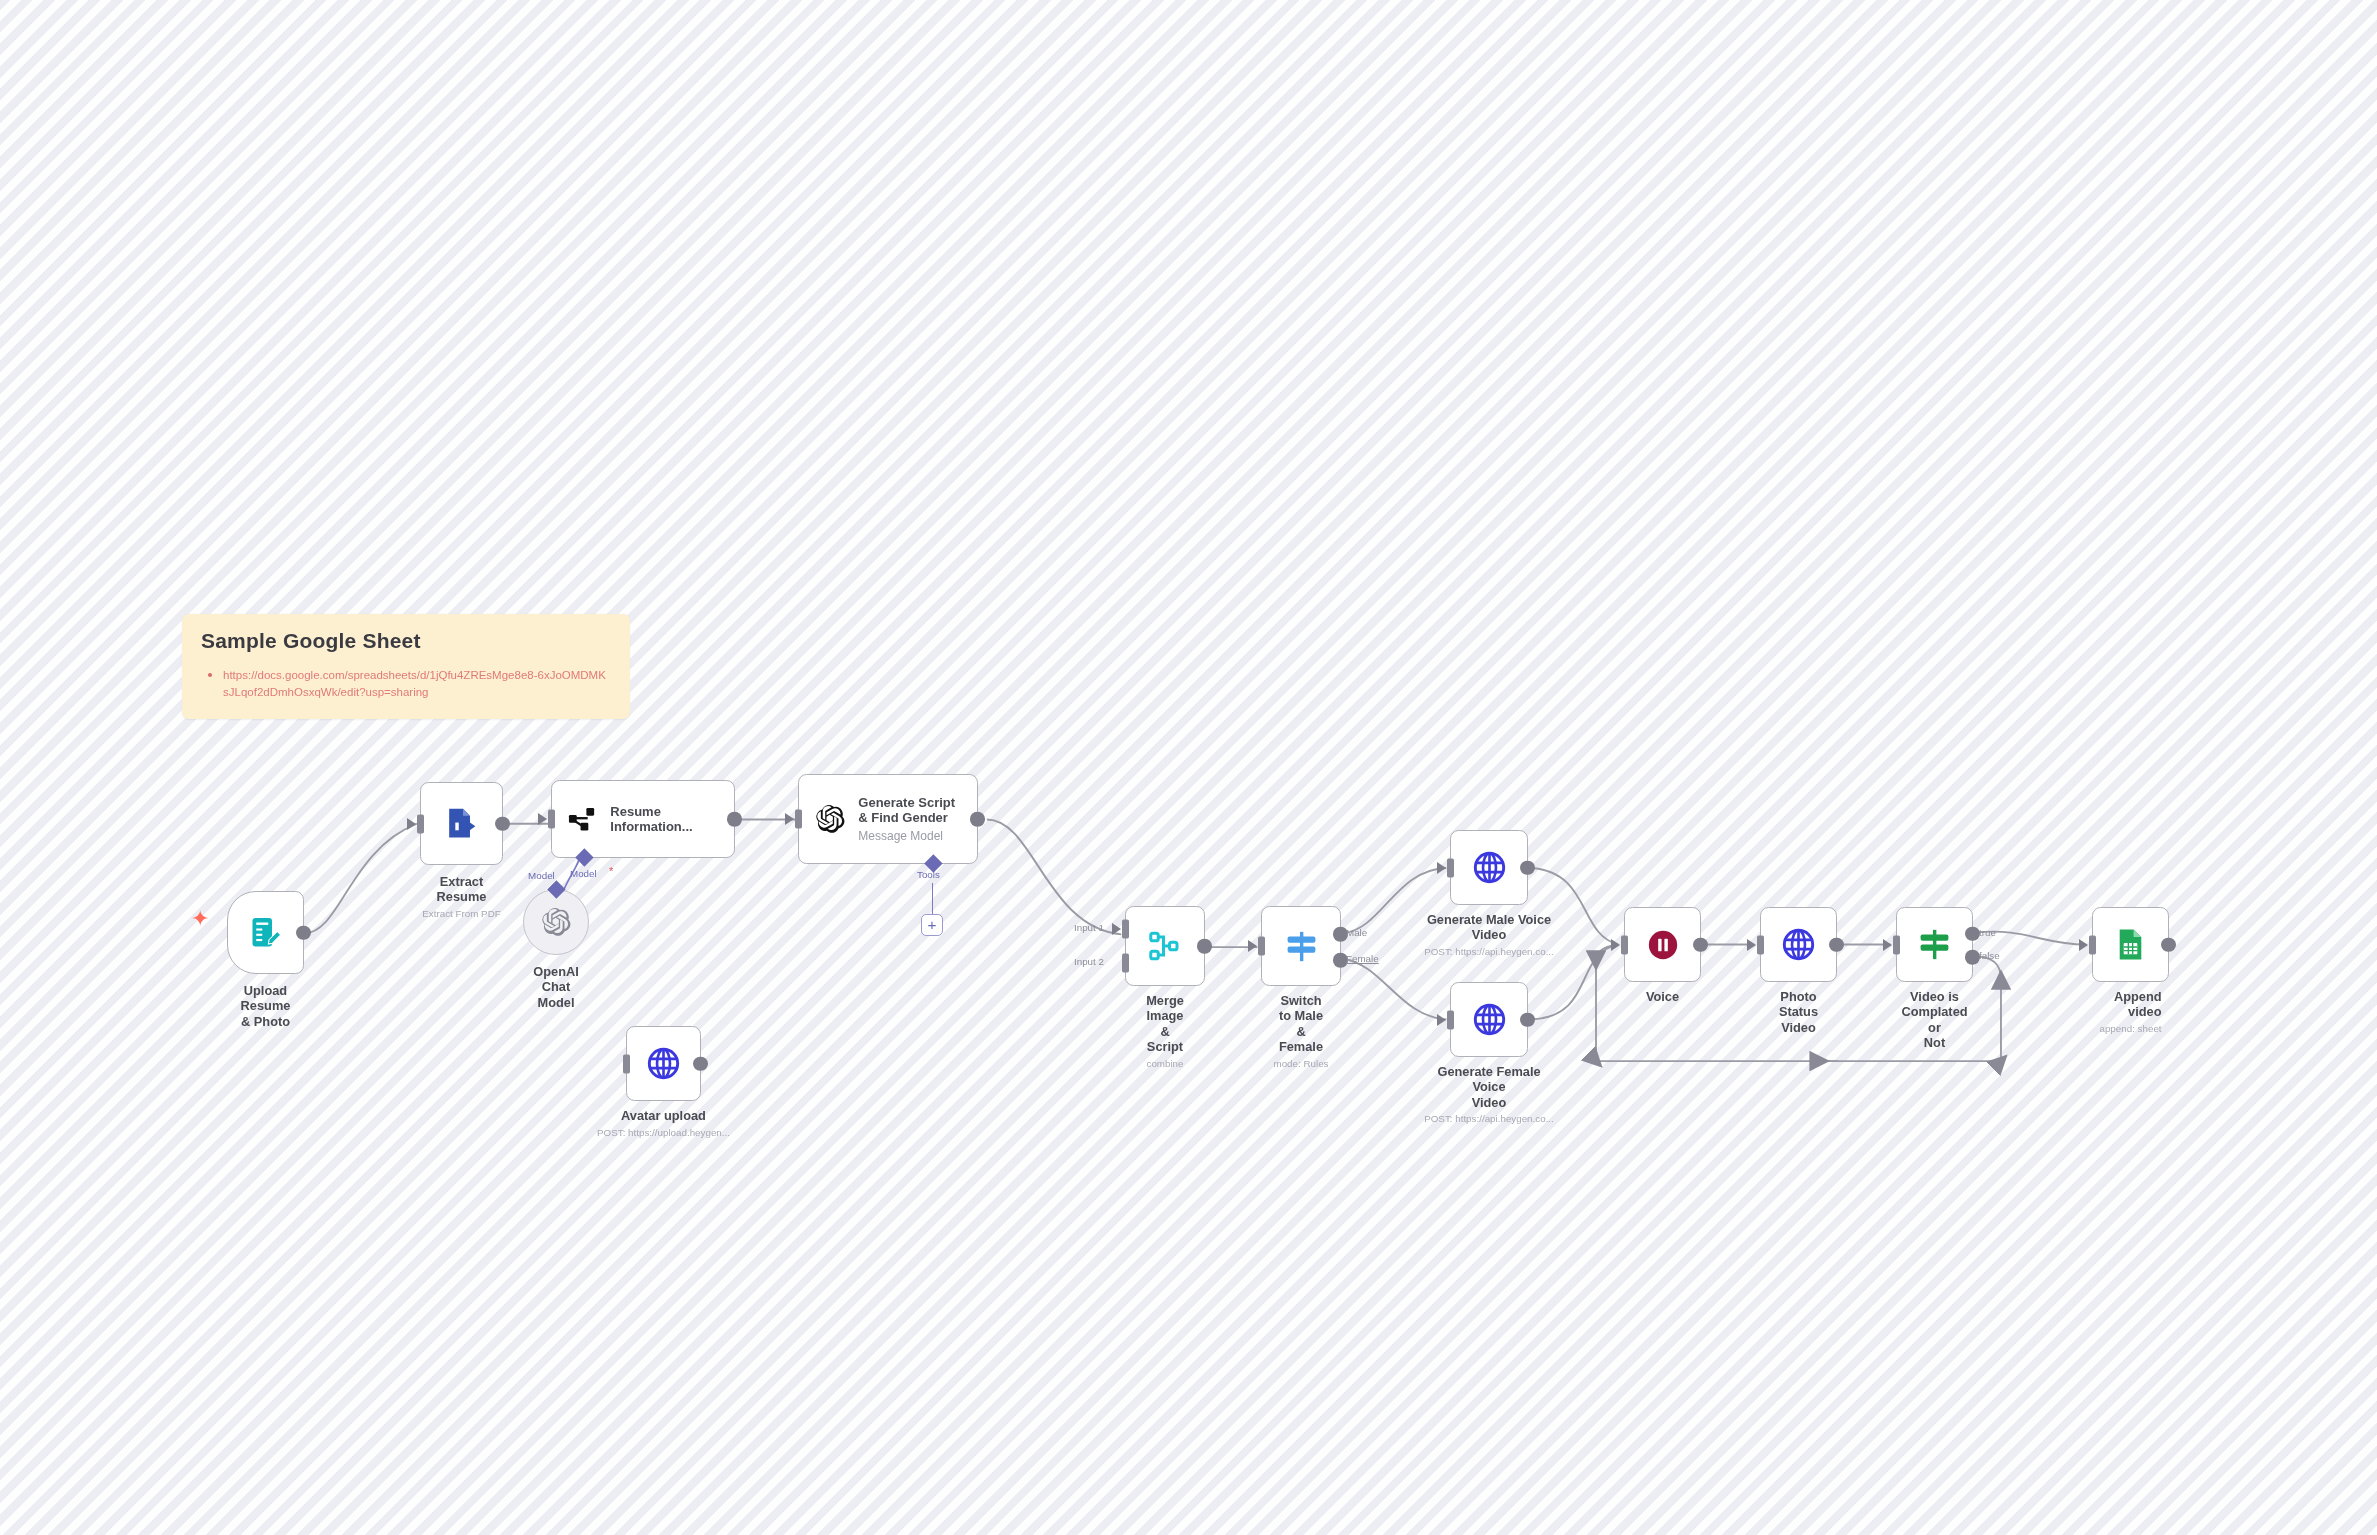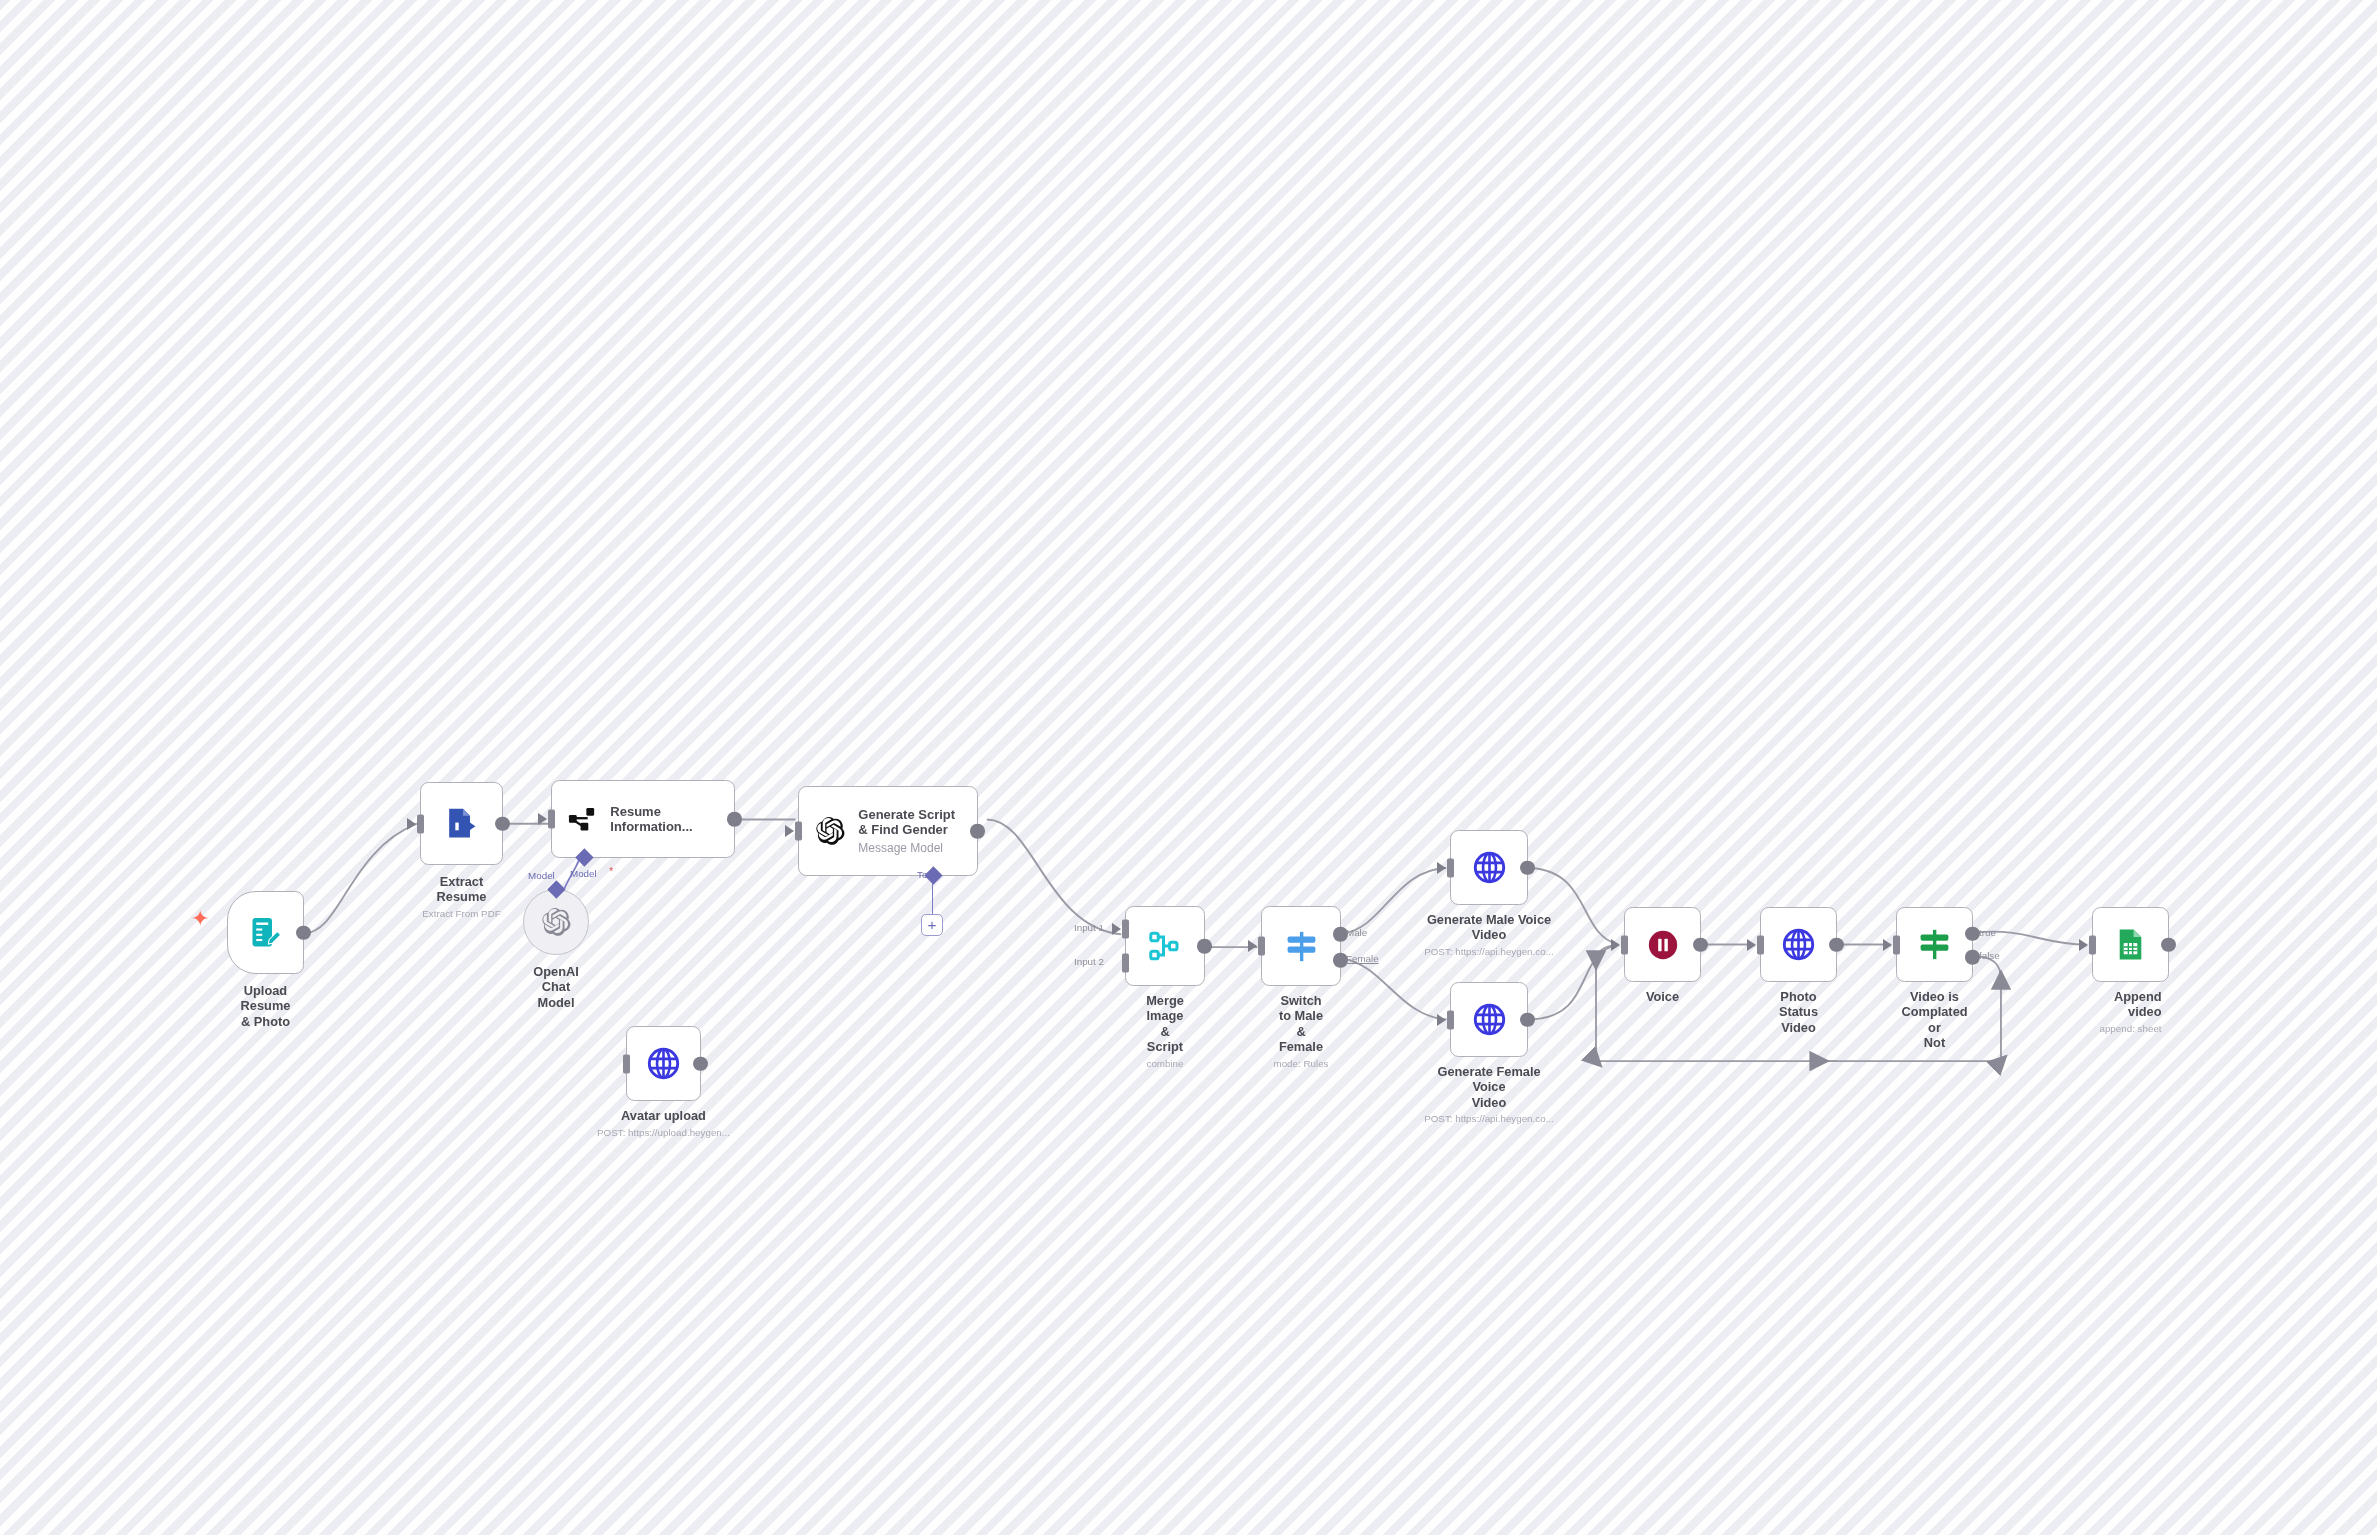--- a/index.html
+++ b/index.html
@@ -167,20 +167,28 @@
       <path d="M 2322,1124 C 2340,1124 2352,1132 2352,1150 L 2352,1247 L 1876,1247 L 1876,1130 C 1876,1118 1886,1112 1898,1111" marker-mid="url(#arL)"></path>
 
       <path d="M 2160,1247 L 2140,1247" marker-end="url(#arL)"></path>
     </g>
 
     <g fill="none" stroke="#7b7bc4" stroke-width="2">
       <path d="M 655,1082 C 655,1040 683,1020 683,1000"></path>
     </g>
   </svg>
 
+  <div class="sticky" style="left:182px; top:614px; width:448px;">
+    <div class="sticky-title">Sample Google Sheet</div>
+    <ul class="sticky-list">
+      <li>
+        <span class="sticky-link">https://docs.google.com/spreadsheets/d/1jQfu4ZREsMge8e8-6xJoOMDMKsJLqof2dDmhOsxqWk/edit?usp=sharing</span>
+      </li>
+    </ul>
+  </div>
 
   <div class="node" style="left:227px; top:891px;">
     <span class="bolt" style="left:-36px; top:17px;">✦</span>
     <div class="node-box trigger" style="width:77px; height:83px;">
       <svg width="36" height="36" viewBox="0 0 24 24">
         <rect x="3" y="2" width="13" height="19" rx="2" fill="#0fb5ba"></rect>
         <rect x="5.5" y="5" width="8" height="1.6" fill="#fff"></rect>
         <rect x="5.5" y="9" width="4" height="1.4" fill="#fff"></rect>
         <rect x="5.5" y="12.5" width="4" height="1.4" fill="#fff"></rect>
         <rect x="5.5" y="16" width="4" height="1.4" fill="#fff"></rect>
@@ -241,21 +249,21 @@
       </svg>
       <span class="port-diamond" style="left:50%; top:-6.8px; margin-left:-6px;"></span>
     </div>
     <span class="port-label sup" style="left:5.1px; top:-19px;">Model</span>
     <div class="node-caption" style="top:75px;">
       <div class="nm">OpenAI Chat Model</div>
     </div>
   </div>
 
   <div class="node" style="left:798px; top:774px;">
-    <div class="node-box wide" style="width:180px; height:90px;margin-top:12px;">
+    <div class="node-box wide" style="width:180px; height:90px;">
       <svg width="32" height="32" viewBox="0 0 24 24">
         <path d="M21.3 10.1a5.4 5.4 0 0 0-.47-4.45 5.5 5.5 0 0 0-5.9-2.63A5.45 5.45 0 0 0 6.2 4.8a5.42 5.42 0 0 0-3.62 2.62 5.45 5.45 0 0 0 .67 6.4 5.4 5.4 0 0 0 .47 4.45 5.5 5.5 0 0 0 5.9 2.63 5.45 5.45 0 0 0 8.73-1.78 5.42 5.42 0 0 0 3.62-2.62 5.46 5.46 0 0 0-.67-6.4zM12.9 20.3a4.07 4.07 0 0 1-2.6-.94l.13-.07 4.32-2.5a.7.7 0 0 0 .36-.61V10.1l1.83 1.06a.07.07 0 0 1 .04.05v5.05a4.08 4.08 0 0 1-4.08 4.04zM4.14 16.56a4.05 4.05 0 0 1-.49-2.73l.13.08 4.32 2.5a.7.7 0 0 0 .7 0l5.28-3.05v2.11a.07.07 0 0 1-.03.06l-4.37 2.52a4.08 4.08 0 0 1-5.54-1.49zM3 7.96a4.07 4.07 0 0 1 2.13-1.79v5.14a.7.7 0 0 0 .35.61l5.26 3.03-1.83 1.06a.07.07 0 0 1-.06 0L4.53 13.5A4.08 4.08 0 0 1 3 7.96zm15.01 3.49L12.73 8.4l1.83-1.05a.07.07 0 0 1 .06 0l4.37 2.52a4.07 4.07 0 0 1-.63 7.35V12.1a.7.7 0 0 0-.35-.64zm1.82-2.74l-.13-.08-4.31-2.51a.7.7 0 0 0-.71 0L9.4 9.17V7.06a.07.07 0 0 1 .03-.06l4.37-2.52a4.08 4.08 0 0 1 6.04 4.22zM8.4 12.47L6.57 11.4a.07.07 0 0 1-.04-.05V6.3a4.08 4.08 0 0 1 6.68-3.13l-.13.07-4.32 2.5a.7.7 0 0 0-.36.6zm1-2.14L11.77 8.9l2.38 1.37v2.75l-2.38 1.37-2.38-1.37z" fill="#101010"></path>
       </svg>
       <div class="node-inner-text">
         <div class="node-inner-title">Generate Script
 &amp; Find Gender</div>
         <div class="node-inner-sub">Message Model</div>
       </div>
       <span class="port-in"></span>
       <span class="port-arrow"></span>

